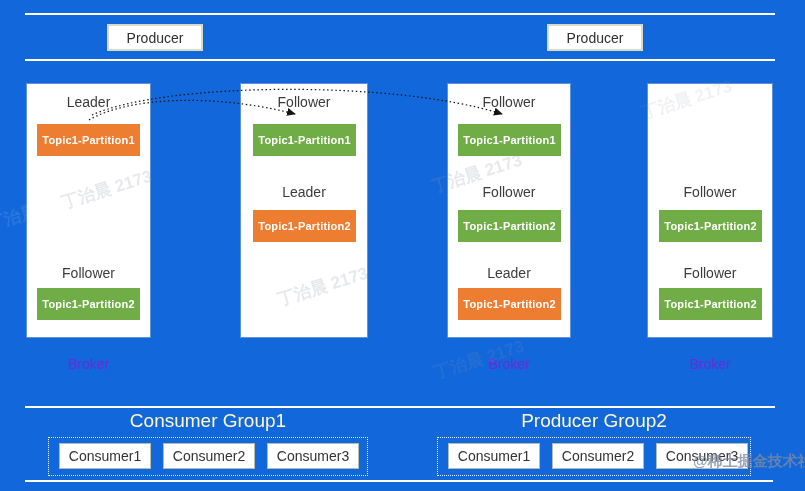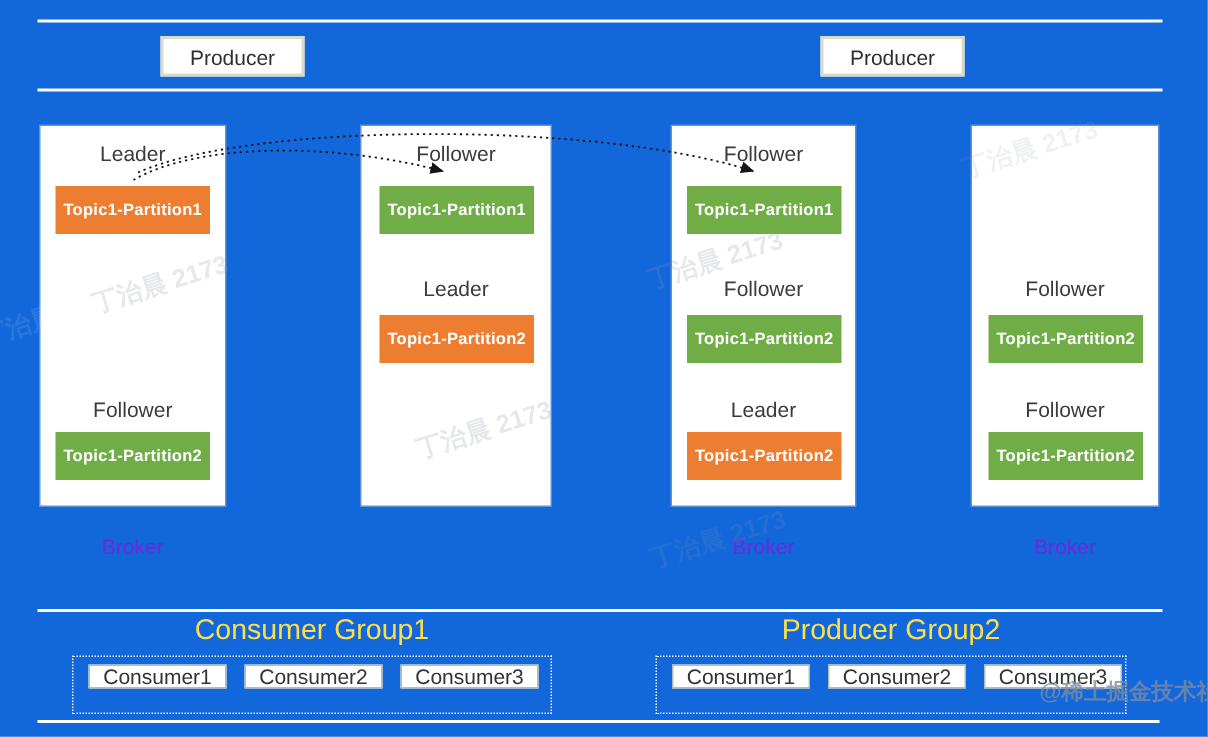--- a/index.html
+++ b/index.html
@@ -31,28 +31,28 @@
   .partition.leader{background:var(--leader-partition,#ed7d31);}
   .partition.follower{background:var(--follower-partition,#70ad47);}
   .broker-name{
     position:absolute;top:272px;left:0;width:100%;text-align:center;
     font-size:14px;color:#6d28d9;
   }
   .slot1-role{top:10px;} .slot1-box{top:40px;}
   .slot2-role{top:100px;} .slot2-box{top:126px;}
   .slot3-role{top:181px;} .slot3-box{top:204px;}
   .cg-title{
-    position:absolute;top:410px;text-align:center;color:#fde047;font-size:19px;
+    position:absolute;top:410px;text-align:center;color:#fef9c3;font-size:19px;
   }
   .cg-box{
     position:absolute;top:437px;height:39px;border:1px dotted rgba(255,255,255,.9);
     box-sizing:border-box;
   }
   .consumer{
-    position:absolute;top:5px;width:92px;height:16px;background:#fff;
+    position:absolute;top:5px;width:92px;height:26px;background:#fff;
     border:1px solid #b3bfab;box-sizing:border-box;
     display:flex;align-items:center;justify-content:center;
     font-size:14px;color:#333;
   }
   .consumer.c1{left:10px;} .consumer.c2{left:114px;} .consumer.c3{left:218px;}
   #arrow-layer{position:absolute;left:0;top:0;pointer-events:none;}
   .flow{fill:none;stroke:#151515;stroke-width:1.2;stroke-dasharray:1.5 2.6;}
   .wm{
     position:absolute;font-size:17px;font-weight:bold;white-space:nowrap;
     transform:rotate(-17deg);color:rgba(140,150,168,.22);pointer-events:none;

